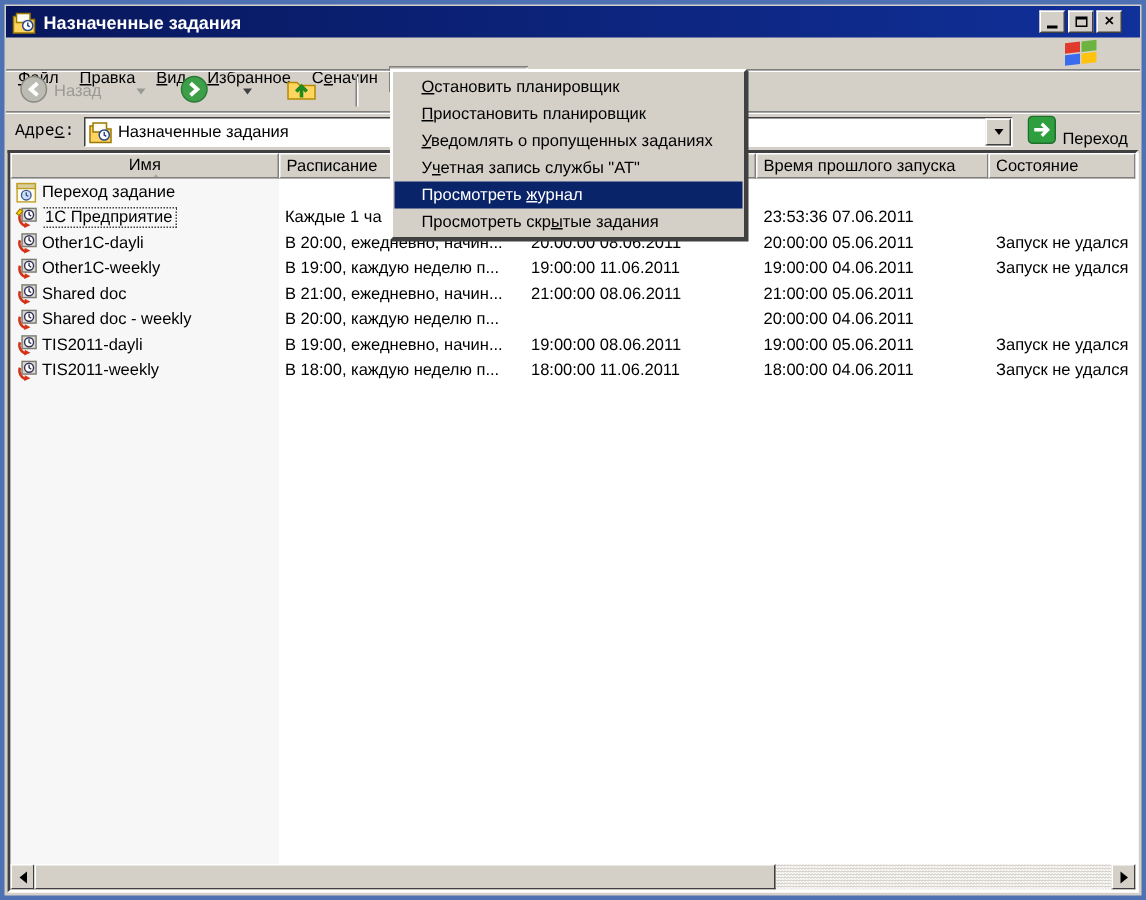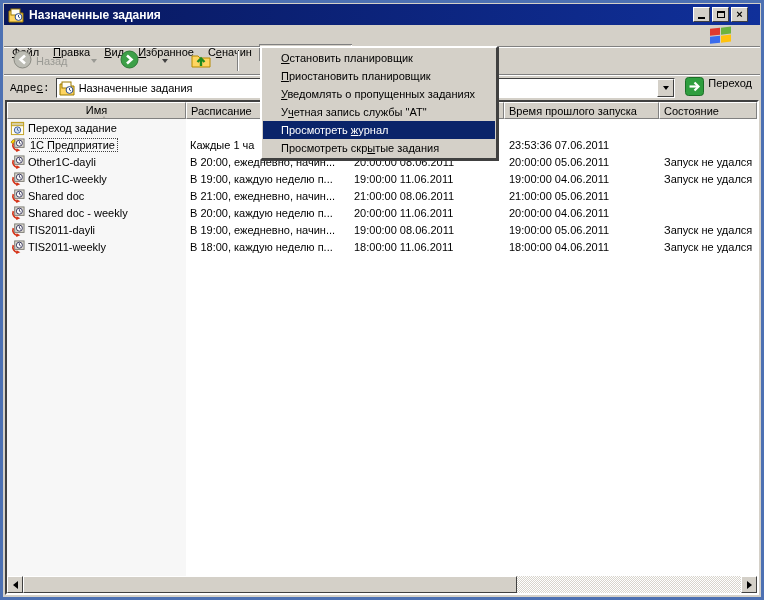--- a/index.html
+++ b/index.html
@@ -66,21 +66,21 @@
   }
   .addr-icon{width:16px;height:16px;margin-right:4px;}
   .addr-value{flex:1;white-space:nowrap;overflow:hidden;}
   .combo-arrow-btn{
     width:17px;height:18px;background:var(--face,#d4d0c8);
     border:1px solid;border-color:#fff #404040 #404040 #fff;
     display:flex;align-items:center;justify-content:center;
   }
   .combo-arrow{width:0;height:0;border-left:3px solid transparent;border-right:3px solid transparent;
     border-top:4px solid #000;}
-  .go-button{display:flex;align-items:flex-start;gap:4px;margin-left:8px;padding:6px 2px;white-space:nowrap;}
+  .go-button{display:flex;align-items:flex-end;gap:4px;margin-left:8px;padding:6px 2px;white-space:nowrap;}
   
   .listview{
     position:absolute;left:2px;right:2px;top:97px;bottom:2px;
     background:#fff;border:2px solid;border-color:#404040 #fff #fff #404040;
     overflow:hidden;
   }
   .col-shade{position:absolute;left:0;top:17px;bottom:17px;width:179px;
     background:var(--list-shade,#f7f7f7);}
   .lv-header{position:absolute;left:0;top:0;right:0;height:17px;display:flex;}
   .lv-h{
@@ -367,21 +367,20 @@
           <svg width="15" height="15" viewBox="0 0 16 16">
             <rect x="5" y="1" width="10" height="9" fill="#dcd8d0" stroke="#7a7a72"></rect>
             <circle cx="10" cy="5.5" r="3.2" fill="#fff" stroke="#33335a"></circle>
             <path d="M10 3.4v2.1l1.5 1" stroke="#33335a" fill="none"></path>
             <path d="M3.5 5.5 A6 6 0 0 0 8 13.5" stroke="#d43318" stroke-width="1.8" fill="none"></path>
             <polygon points="6.5,15 11,13 7,10.8" fill="#d43318"></polygon>
           </svg>
         </span>
         <span class="cell c-name">Shared doc - weekly</span>
         <span class="cell c-sched">В 20:00, каждую неделю п...</span>
-        <span class="cell c-next">20:00:00 11.06.2011</span>
         <span class="cell c-last">20:00:00 04.06.2011</span>
         <span class="cell c-status"></span>
       </div>
 
       <div class="lv-row">
         <span class="cell c-icon">
           <svg width="15" height="15" viewBox="0 0 16 16">
             <rect x="5" y="1" width="10" height="9" fill="#dcd8d0" stroke="#7a7a72"></rect>
             <circle cx="10" cy="5.5" r="3.2" fill="#fff" stroke="#33335a"></circle>
             <path d="M10 3.4v2.1l1.5 1" stroke="#33335a" fill="none"></path>

